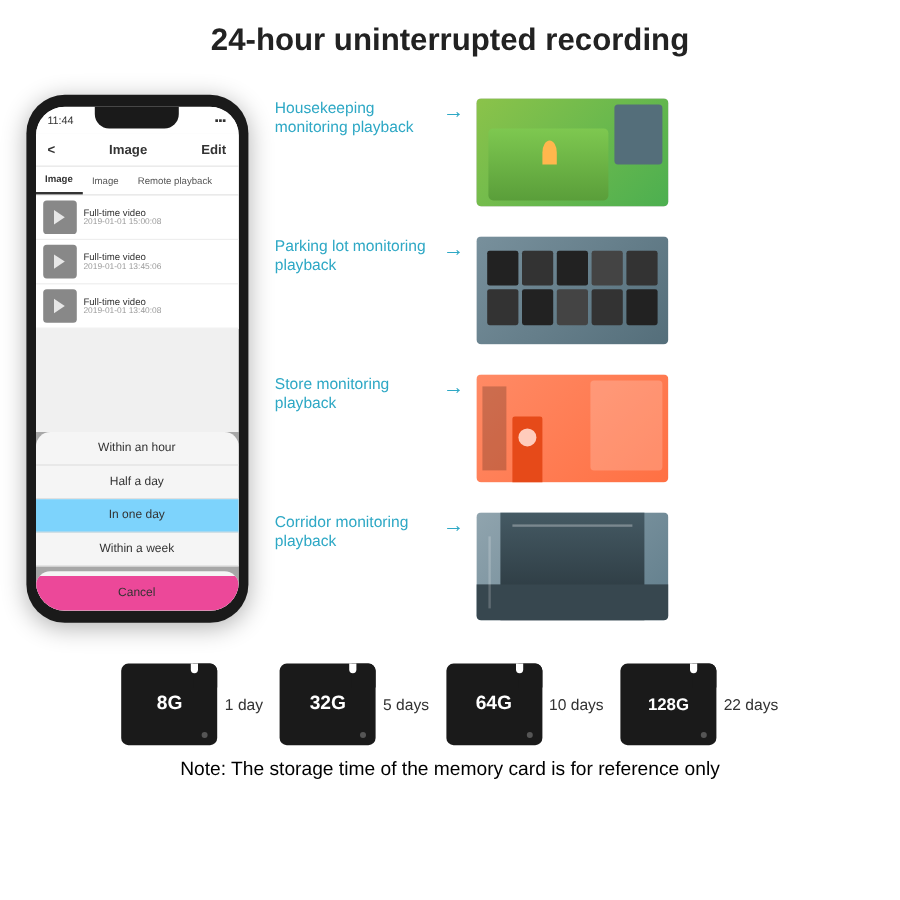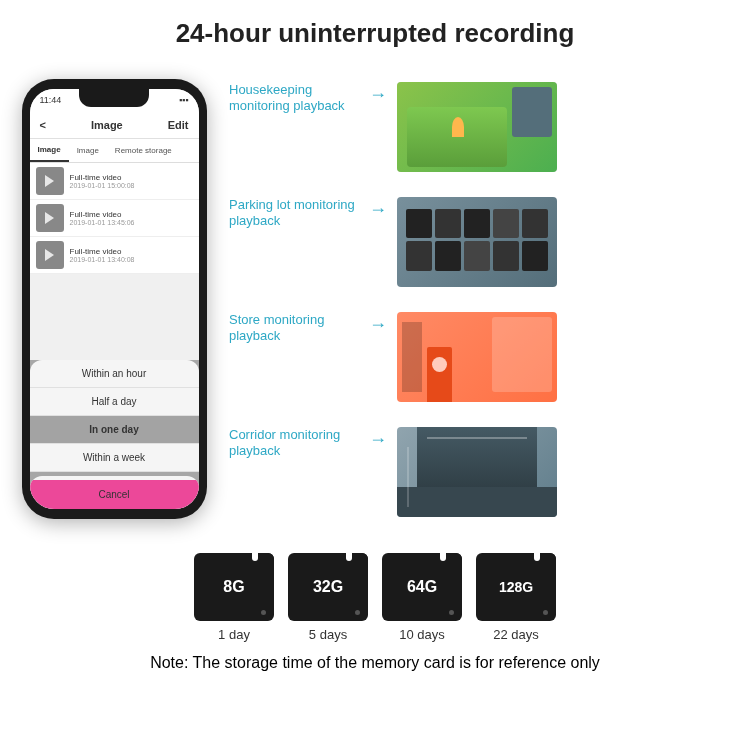--- a/index.html
+++ b/index.html
@@ -168,22 +168,22 @@
       overflow: hidden;
     }
     .dropdown-item {
       padding: 8px 0;
       text-align: center;
       font-size: 10px;
       color: #333;
       border-bottom: 1px solid #e0e0e0;
     }
     .dropdown-item.active {
-      background: #a3a3a3;
-      font-weight: bold;
+      background: #7dd3fc;
+      font-weight: normal;
     }
     .dropdown-cancel {
       padding: 9px 0;
       text-align: center;
       font-size: 10px;
       color: #333;
       background: #ec4899;
       margin-top: 4px;
     }
 
@@ -261,21 +261,21 @@
     .storage-cards {
       display: flex;
       gap: 14px;
       justify-content: center;
       align-items: flex-start;
       margin-bottom: 8px;
     }
 
     .storage-card-item {
       display: flex;
-      flex-direction: column;
+      flex-direction: row;
       align-items: center;
       gap: 6px;
     }
 
     .sd-card {
       width: 80px;
       height: 68px;
       background: #1a1a1a;
       border-radius: 6px 6px 6px 6px;
       position: relative;
@@ -361,21 +361,21 @@
 
         <div class="phone-nav">
           <span>&lt;</span>
           <span>Image</span>
           <span>Edit</span>
         </div>
 
         <div class="phone-tabs">
           <span class="active">Image</span>
           <span>Image</span>
-          <span>Remote storage</span>
+          <span>Remote playback</span>
         </div>
 
         <div class="phone-list">
           <div class="phone-list-item">
             <div class="phone-thumb">
               <div class="play-icon"></div>
             </div>
             <div class="phone-list-text">
               <div>Full-time video</div>
               <div class="sub">2019-01-01 15:00:08</div>

